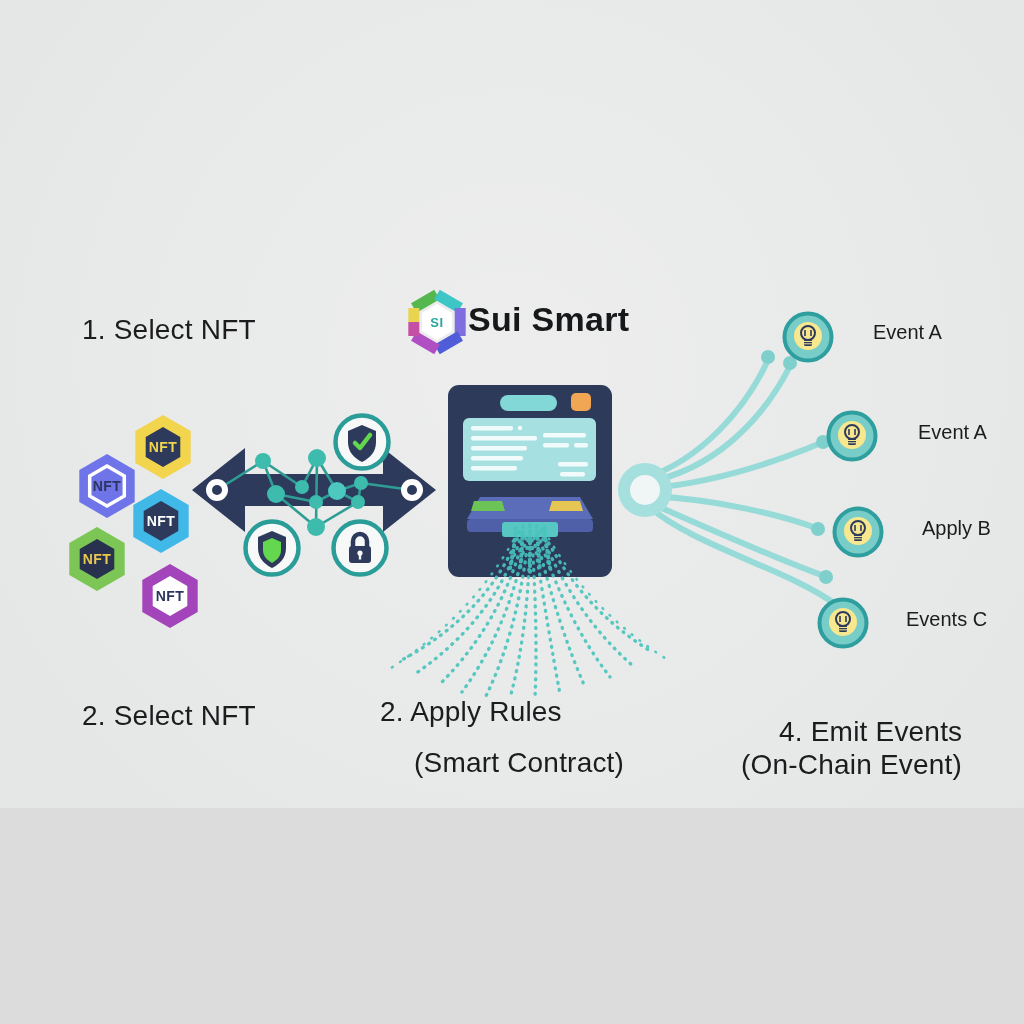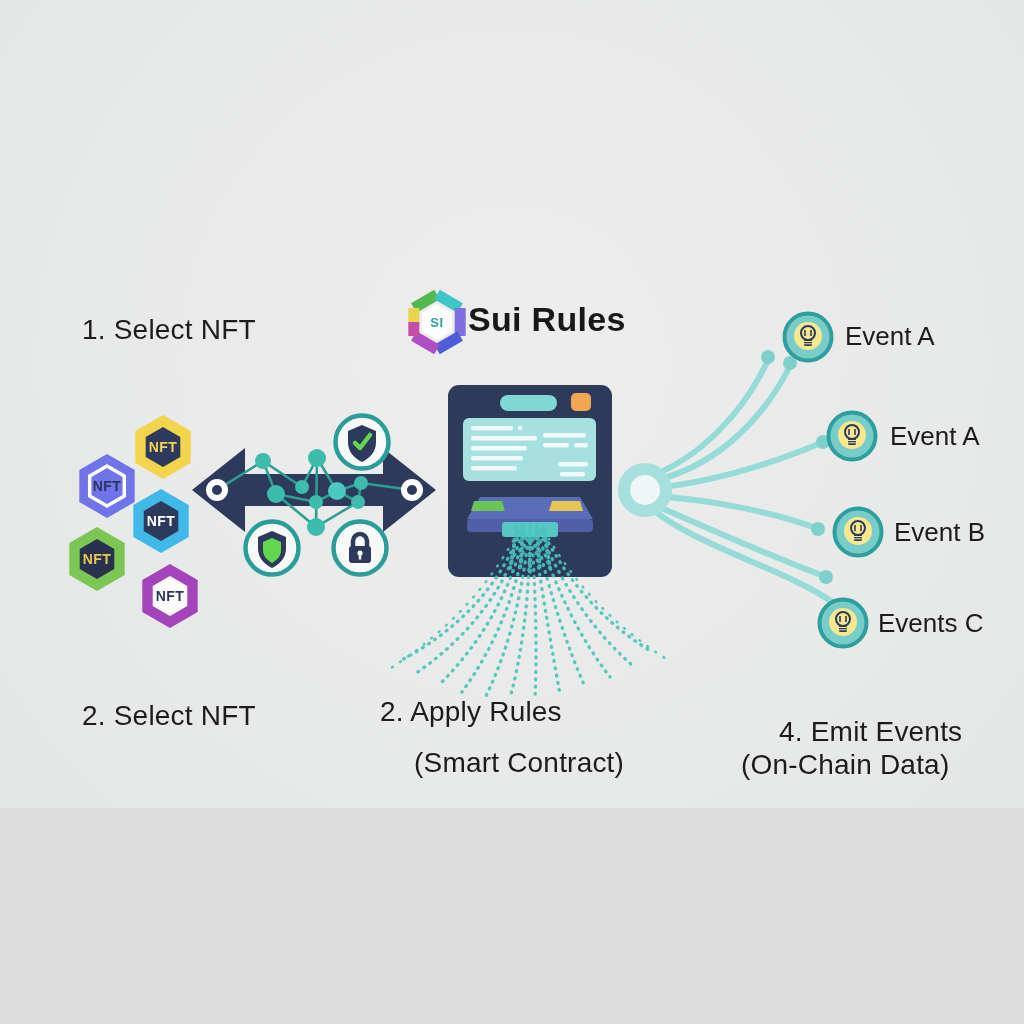--- a/index.html
+++ b/index.html
@@ -7,57 +7,57 @@
   .canvas{
     position:relative;width:1024px;height:808px;overflow:hidden;
     background:radial-gradient(circle at 50% 45%, #ededee 0%, #e8e9e9 60%, #e4e5e5 100%);
   }
   .abs{position:absolute;}
   .step-label{
     position:absolute;color:#1c1c1e;font-size:28px;font-weight:500;
     letter-spacing:.2px;white-space:nowrap;
   }
   .event-label{
-    position:absolute;color:#1c1c1e;font-size:26px;font-weight:500;white-space:nowrap;
+    position:absolute;color:#1c1c1e;font-size:20px;font-weight:500;white-space:nowrap;margin-left:28px;
   }
   .logo-title{
     position:absolute;left:468px;top:300px;color:#16181a;font-size:34px;font-weight:700;
     letter-spacing:.3px;white-space:nowrap;
   }
   svg{display:block;}
   svg text{font-family:"Liberation Sans","DejaVu Sans",sans-serif;}
   .nft-label{font-size:14px;font-weight:700;letter-spacing:.5px;}
   .logo-si{font-size:13px;font-weight:700;letter-spacing:.5px;}
 </style>
 </head>
 <body>
 
 <div class="canvas">
 
   <div class="step-label" style="left:82px;top:314px;">1. Select NFT</div>
   <div class="step-label" style="left:82px;top:700px;">2. Select NFT</div>
   <div class="step-label" style="left:380px;top:696px;">2. Apply Rules</div>
   <div class="step-label" style="left:414px;top:747px;">(Smart Contract)</div>
   <div class="step-label" style="left:735px;top:716px;margin-left:44px;">4. Emit Events</div>
-  <div class="step-label" style="left:741px;top:749px;">(On-Chain Data)</div>
+  <div class="step-label" style="left:741px;top:749px;">(On-Chain Event)</div>
 
   <svg class="abs" style="left:406px;top:289px;" width="62" height="66" viewBox="0 0 62 66">
     <g stroke-width="11" fill="none">
       <line x1="7.8" y1="19" x2="31" y2="5.5" stroke="#55b84e"></line>
       <line x1="31" y1="5.5" x2="54.2" y2="19" stroke="#3ec6c6"></line>
       <line x1="54.2" y1="19" x2="54.2" y2="47" stroke="#7e6ee0"></line>
       <line x1="54.2" y1="47" x2="31" y2="60.5" stroke="#4f5ed8"></line>
       <line x1="31" y1="60.5" x2="7.8" y2="47" stroke="#b04fc4"></line>
       <line x1="7.8" y1="47" x2="7.8" y2="33" stroke="#c44fa4"></line>
       <line x1="7.8" y1="33" x2="7.8" y2="19" stroke="#e8d44f"></line>
     </g>
     <polygon points="31,15 46,24 46,42 31,51 16,42 16,24" fill="#ffffff"></polygon>
     <text class="logo-si" x="31" y="37.5" text-anchor="middle" fill="#2aa5a0">SI</text>
   </svg>
-  <div class="logo-title">Sui Rules</div>
+  <div class="logo-title">Sui Smart</div>
 
   <svg class="abs" style="left:113px;top:397px;" width="100" height="100" viewBox="0 0 100 100">
     <polygon points="50,18 77.7,34 77.7,66 50,82 22.3,66 22.3,34" fill="#f2d54d"></polygon>
     <polygon points="50,30 67.3,40 67.3,60 50,70 32.7,60 32.7,40" fill="#2d3a5c"></polygon>
     <text class="nft-label" x="50" y="55" text-anchor="middle" fill="#f2d54d">NFT</text>
   </svg>
   <svg class="abs" style="left:57px;top:436px;" width="100" height="100" viewBox="0 0 100 100">
     <polygon points="50,18 77.7,34 77.7,66 50,82 22.3,66 22.3,34" fill="#6f74e8"></polygon>
     <polygon points="50,30 67.3,40 67.3,60 50,70 32.7,60 32.7,40" fill="none" stroke="#ffffff" stroke-width="3.5"></polygon>
     <text class="nft-label" x="50" y="55" text-anchor="middle" fill="#2b3560">NFT</text>
@@ -238,21 +238,21 @@
   <div class="event-label" style="left:890px;top:421px;">Event A</div>
 
   <svg class="abs" style="left:831px;top:505px;" width="54" height="54" viewBox="0 0 54 54">
     <circle cx="27" cy="27" r="23.5" fill="#79cdc9" stroke="#2f9e9e" stroke-width="4"></circle>
     <circle cx="27" cy="26" r="14" fill="#f7e78e"></circle>
     <circle cx="27" cy="23" r="7" fill="none" stroke="#2d3a5c" stroke-width="2"></circle>
     <path d="M24,26 V20 M30,26 V20" stroke="#2d3a5c" stroke-width="1.6" fill="none"></path>
     <rect x="23" y="29" width="8" height="7" rx="1.5" fill="#2d3a5c"></rect>
     <path d="M23,31.5 H31 M23,33.8 H31" stroke="#f7e78e" stroke-width="1"></path>
   </svg>
-  <div class="event-label" style="left:894px;top:517px;">Event B</div>
+  <div class="event-label" style="left:894px;top:517px;">Apply B</div>
 
   <svg class="abs" style="left:816px;top:596px;" width="54" height="54" viewBox="0 0 54 54">
     <circle cx="27" cy="27" r="23.5" fill="#79cdc9" stroke="#2f9e9e" stroke-width="4"></circle>
     <circle cx="27" cy="26" r="14" fill="#f7e78e"></circle>
     <circle cx="27" cy="23" r="7" fill="none" stroke="#2d3a5c" stroke-width="2"></circle>
     <path d="M24,26 V20 M30,26 V20" stroke="#2d3a5c" stroke-width="1.6" fill="none"></path>
     <rect x="23" y="29" width="8" height="7" rx="1.5" fill="#2d3a5c"></rect>
     <path d="M23,31.5 H31 M23,33.8 H31" stroke="#f7e78e" stroke-width="1"></path>
   </svg>
   <div class="event-label" style="left:878px;top:608px;">Events C</div>

